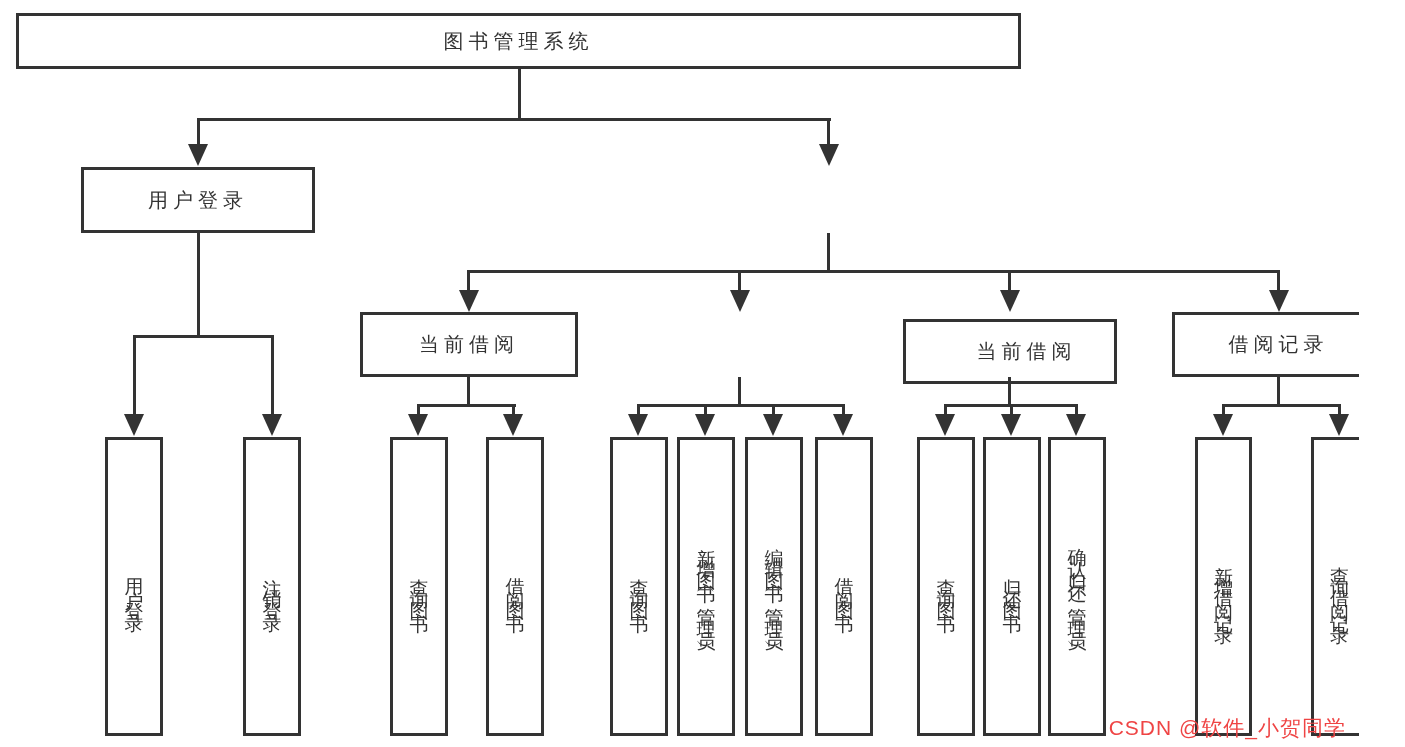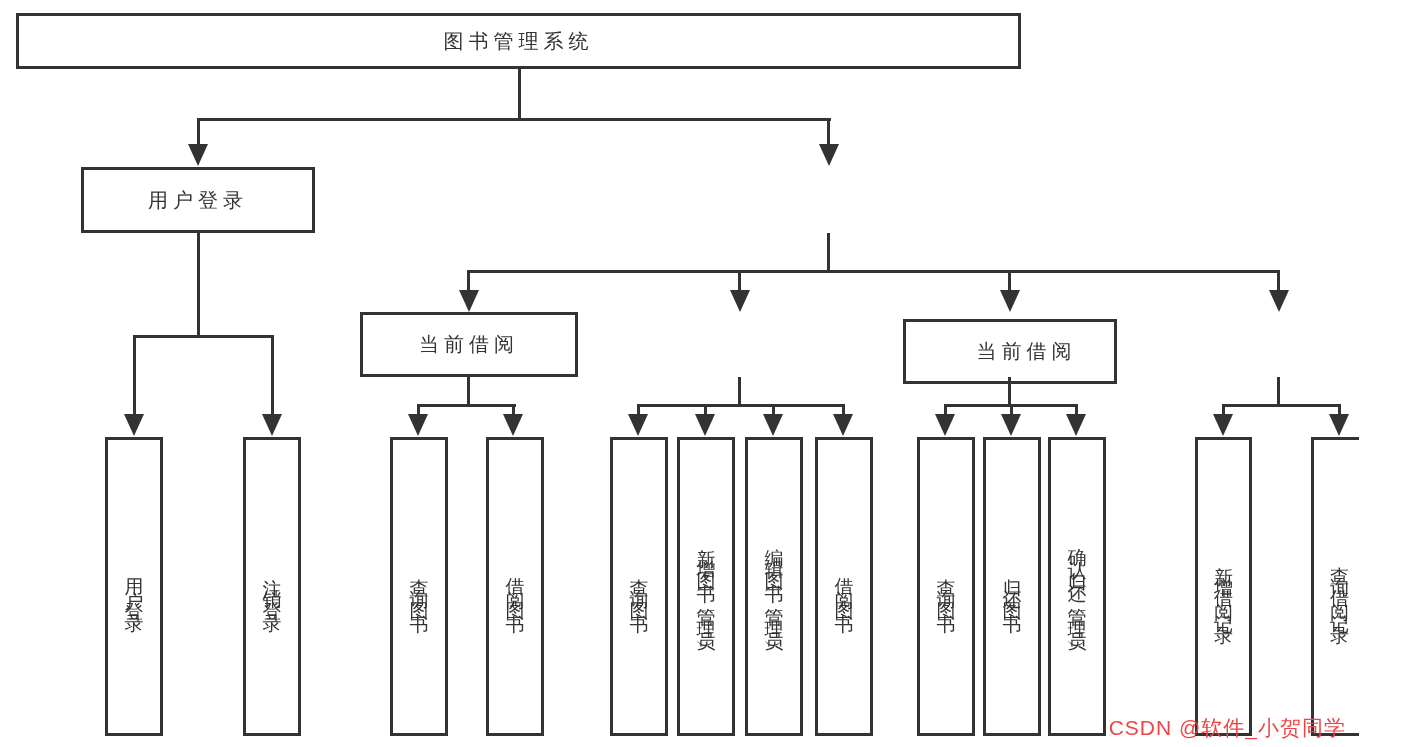--- a/index.html
+++ b/index.html
@@ -90,20 +90,23 @@
   <div class="arrow" style="left:730px; top:290px;"></div>
   <div class="arrow" style="left:1000px; top:290px;"></div>
   <div class="arrow" style="left:1269px; top:290px;"></div>
 
   <div class="box" style="left:360px; top:312px; width:218px; height:65px;">
     <span class="hlabel">当前借阅</span>
   </div>
   <div class="box" style="left:903px; top:319px; width:214px; height:65px;padding-left:33px;">
     <span class="hlabel">当前借阅</span>
   </div>
+  <div class="box" style="left:1172px; top:312px; width:213px; height:65px;">
+    <span class="hlabel">借阅记录</span>
+  </div>
 
   <div class="vl" style="left:467px; top:377px; height:30px;"></div>
   <div class="hl" style="left:417px; top:404px; width:99px;"></div>
   <div class="vl" style="left:417px; top:404px; height:14px;"></div>
   <div class="vl" style="left:512px; top:404px; height:14px;"></div>
   <div class="arrow" style="left:408px; top:414px;"></div>
   <div class="arrow" style="left:503px; top:414px;"></div>
 
   <div class="vl" style="left:738px; top:377px; height:30px;"></div>
   <div class="hl" style="left:637px; top:404px; width:208px;"></div>

